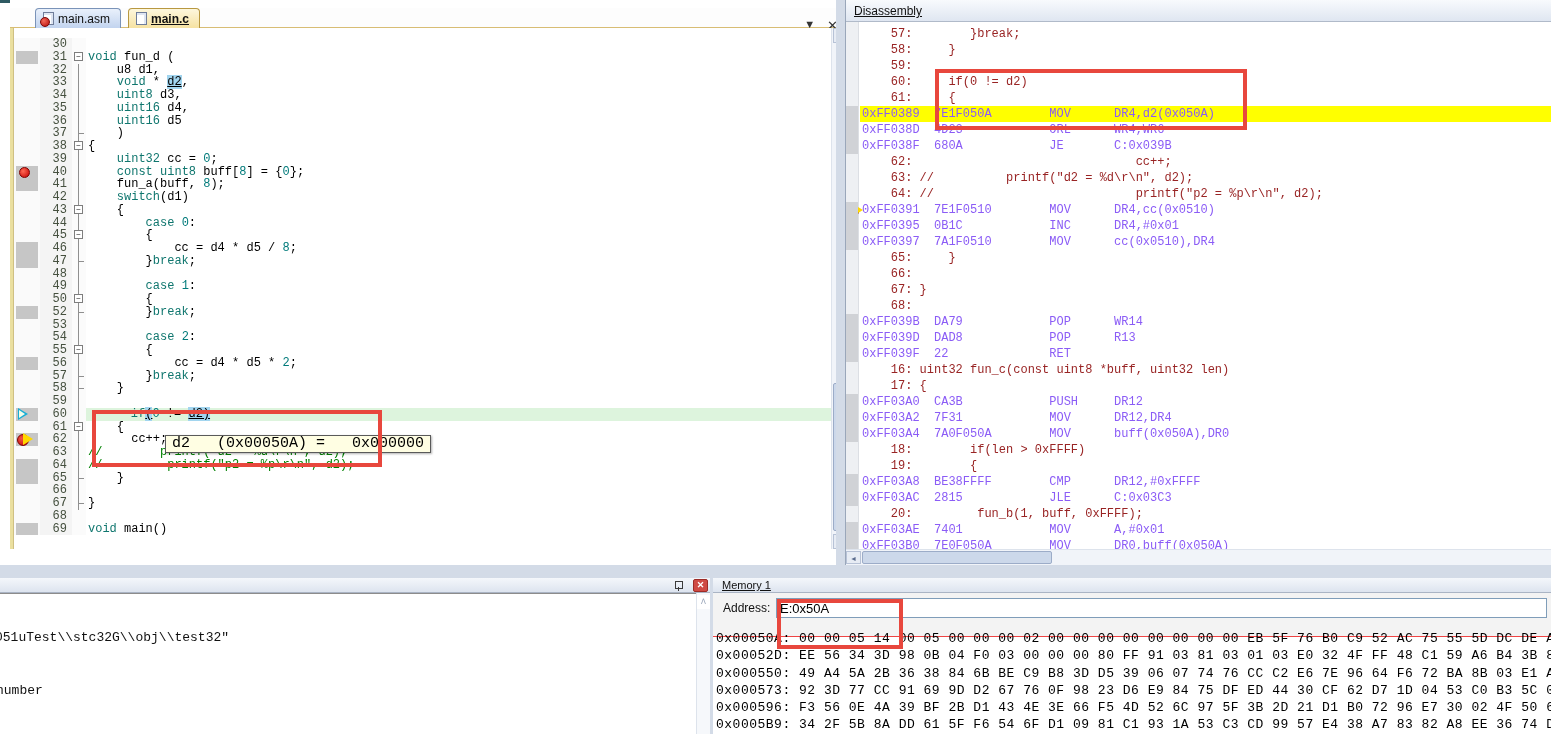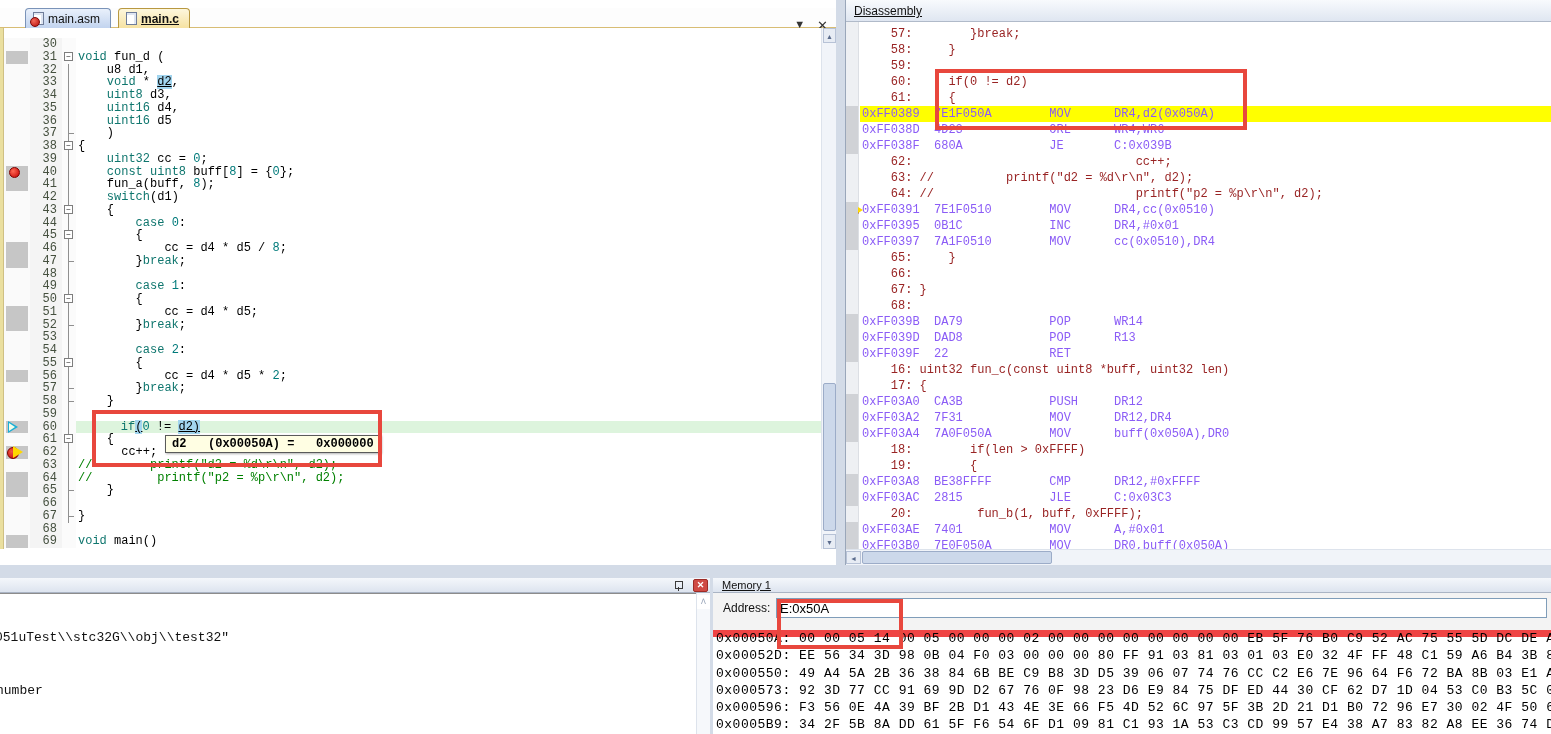--- a/index.html
+++ b/index.html
@@ -4,21 +4,21 @@
 <style>
   * { box-sizing: border-box; margin: 0; padding: 0; }
   html,body { width:1551px; height:734px; }
   body { position:relative; overflow:hidden; background:#fff;
          font-family:"Liberation Sans", sans-serif; }
 
   
   #chrome-edge { position:absolute; left:0; top:0; width:694px; height:3px; background:#2e5a62; }
 
   
-  #editor-pane { position:absolute; left:0; top:0; width:836px; height:716px; background:#fff; }
+  #editor-pane { position:absolute; left:10px; top:0; width:836px; height:716px; background:#fff; }
   #tabbar { position:absolute; left:0; top:8px; width:836px; height:20px; background:#fdfdfd;
             border-bottom:1px solid #d8bd74; }
   .tab { position:absolute; top:0; height:20px; display:flex; align-items:center; gap:4px;
          padding:0 10px 0 7px; border:1px solid #7a93b8; border-bottom:none;
          border-radius:4px 4px 0 0; font-size:12px; color:#111;
          background:linear-gradient(#e9f0fb,#c2d4ef); cursor:default; }
   .tab.active { background:linear-gradient(#fdf7dd,#f6e2a2); border-color:#b89840;
                 font-weight:bold; text-decoration:underline; z-index:2;text-align:center; }
   .doc-icon { position:relative; width:11px; height:13px; background:#fff; border:1px solid #6f7d9a;
               box-shadow:inset -2px 2px 0 #dfe6f2; }
@@ -122,33 +122,33 @@
   .out-line:nth-child(1) { left:-5px; top:36px; }
   .out-line:nth-child(2) { left:-4px; top:89px; }
   #out-vscroll { right:0; top:15px; width:14px; height:141px; background:#f6f8fb; border-left:1px solid #dde3ec; }
   #out-vscroll .arrow { left:0; top:2px; width:13px; height:14px; line-height:14px; background:#fff; border:none; }
 
   
   #memory-pane { position:absolute; left:713px; top:578px; width:838px; height:156px; background:#fff; }
   #memory-header { height:15px; background:linear-gradient(#f4f7fb,#dde4ef); border-bottom:1px solid #aab4c4;
                    font-size:11px; color:#111; padding:1px 0 0 9px; }
   #memory-addrbar { position:absolute; left:0; top:15px; width:838px; height:44px; background:#f3f3f3;
-                    border-bottom:7px solid #ef4444; }
+                    border-bottom:1px solid #ef4444; }
   #memory-addrbar label { position:absolute; left:10px; top:8px; font-size:12px; color:#111; }
   #memory-address { position:absolute; left:63px; top:5px; right:4px; height:20px; border:1px solid #7f9db9;
                     font-size:13px; padding:1px 3px; font-family:"Liberation Sans",sans-serif; }
   #memory-hex { position:absolute; left:0; top:45px; right:0; bottom:0; overflow:hidden; padding:7px 0 0 3px; }
   .mem-row { height:17.3px; line-height:17.3px; white-space:pre; font-size:13px; letter-spacing:0.5px;
              color:#000; font-family:"Liberation Mono","DejaVu Sans Mono",monospace; }
 
   
   #value-tooltip { position:absolute; left:165px; top:435px; height:18px; background:#fffee3;
-                   border:1px solid #5a5a5a; box-shadow:1px 1px 2px rgba(0,0,0,.3); font-size:12px;
+                   border:1px solid #5a5a5a; box-shadow:1px 1px 2px rgba(0,0,0,.3); font-size:15px;
                    line-height:16px; padding:0 6px; white-space:pre; z-index:30;
-                   font-family:"Liberation Mono","DejaVu Sans Mono",monospace;font-weight:bold; }
+                   font-family:"Liberation Mono","DejaVu Sans Mono",monospace; }
   .anno { position:absolute; border:4px solid #e8473d; z-index:40; pointer-events:none; }
   .anno-1 { left:92px;  top:410px; width:290px; height:57px; }
   .anno-2 { left:935px; top:69px;  width:312px; height:61px; }
   .anno-3 { left:777px; top:599px; width:126px; height:50px; }
 </style>
 </head>
 <body>
 
 <div id="chrome-edge"></div>
 
@@ -299,26 +299,20 @@
         <div class="ed-fold vline"></div>
         <div class="ed-code"><span class="t-p">        </span><span class="t-k">case</span><span class="t-p"> </span><span class="t-n">1</span><span class="t-p">:</span></div>
       </div>
       <div class="ed-row">
         <div class="ed-ic"></div>
         <div class="ed-num">50</div>
         <div class="ed-fold vline">
           <span class="fold-box">−</span>
         </div>
         <div class="ed-code"><span class="t-p">        {</span></div>
-      </div>
-      <div class="ed-row">
-        <div class="ed-ic blk"></div>
-        <div class="ed-num">51</div>
-        <div class="ed-fold vline"></div>
-        <div class="ed-code"><span class="t-p">            cc = d4 * d5;</span></div>
       </div>
       <div class="ed-row">
         <div class="ed-ic blk"></div>
         <div class="ed-num">52</div>
         <div class="ed-fold vline tick"></div>
         <div class="ed-code"><span class="t-p">        }</span><span class="t-k">break</span><span class="t-p">;</span></div>
       </div>
       <div class="ed-row">
         <div class="ed-ic"></div>
         <div class="ed-num">53</div>

